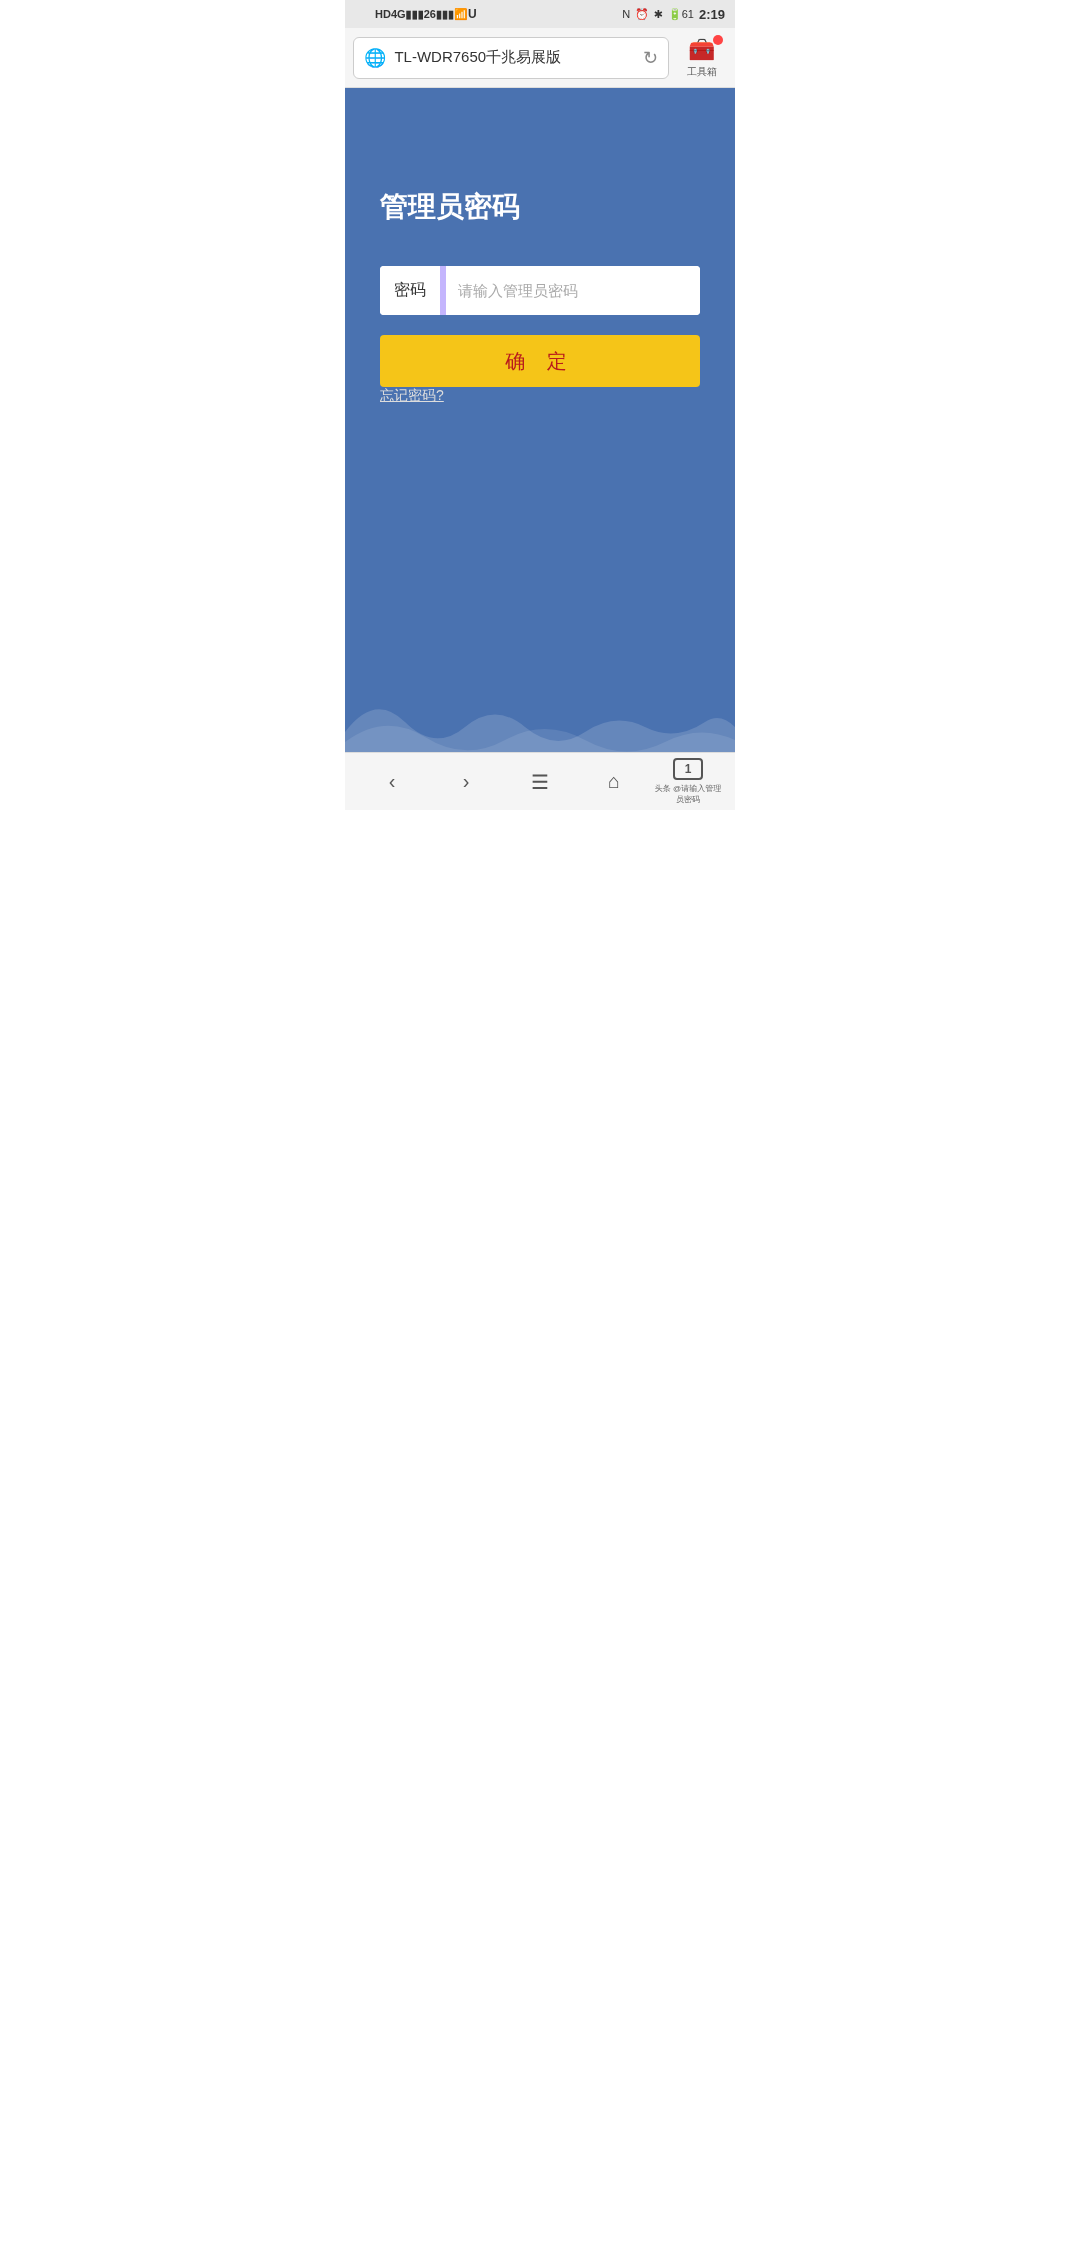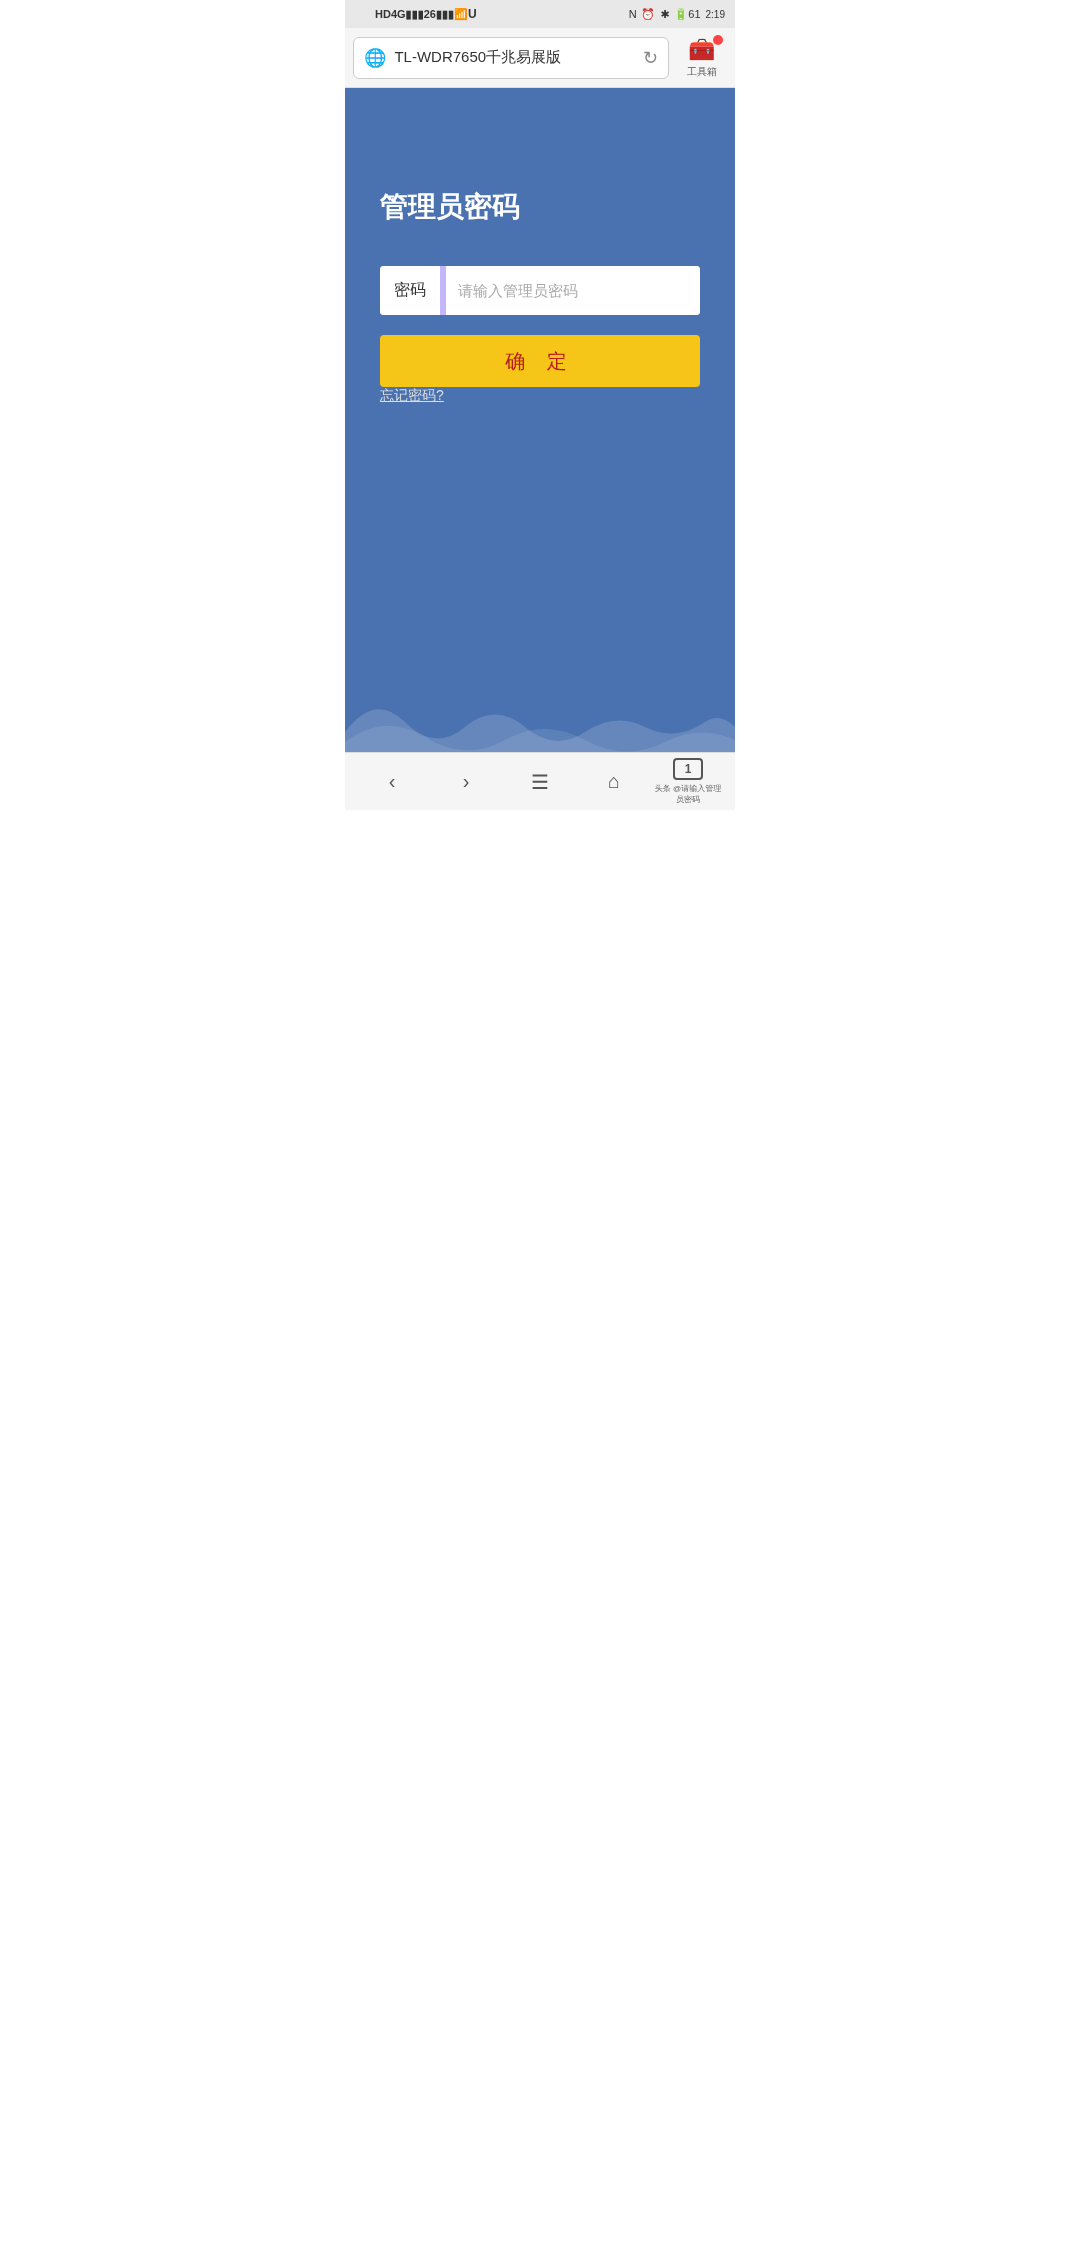--- a/index.html
+++ b/index.html
@@ -34,22 +34,22 @@
       font-weight: 600;
       padding-left: 20px;
     }
     .status-right {
       display: flex;
       align-items: center;
       gap: 5px;
       font-size: 11px;
     }
     .status-time {
-      font-weight: 400;
-      font-size: 10px;
+      font-weight: 700;
+      font-size: 13px;
     }
 
     
     .browser-bar {
       height: 60px;
       background: #f5f5f5;
       display: flex;
       align-items: center;
       padding: 0 8px;
       border-bottom: 1px solid #ddd;

